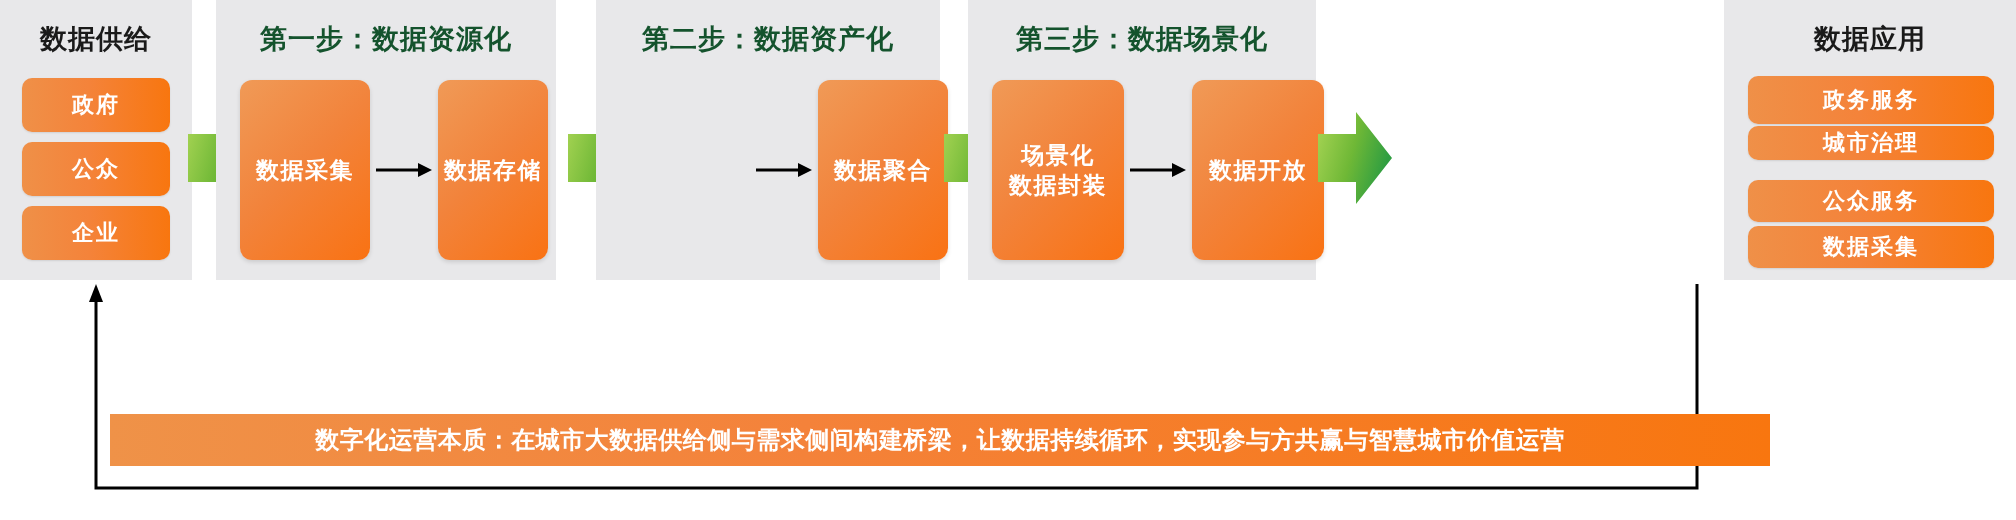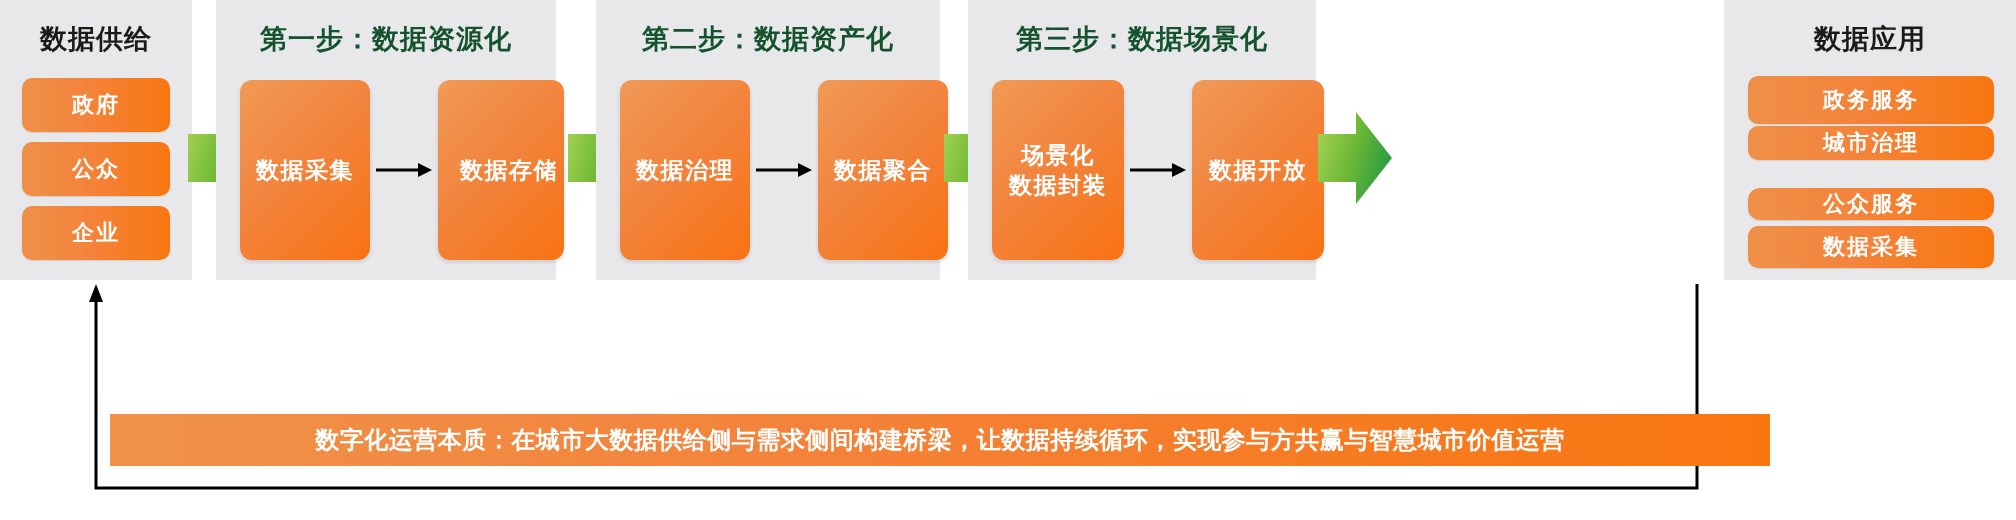--- a/index.html
+++ b/index.html
@@ -115,21 +115,21 @@
       <div>
         <span>数据采集</span>
       </div>
     </div>
     <div class="mini-arrow" style="left:160px;width:56px;">
       <svg width="56" height="16" viewBox="0 0 56 16">
         <line x1="0" y1="8" x2="42" y2="8" stroke="#000" stroke-width="3"></line>
         <polygon points="42,1 56,8 42,15" fill="#000"></polygon>
       </svg>
     </div>
-    <div class="card" style="left:222px;width:110px;padding-left:16px;">
+    <div class="card" style="left:222px;width:110px;">
       <div>
         <span>数据存储</span>
       </div>
     </div>
   </div>
 
   <div class="green-arrow" style="left:566px;top:110px;">
     <svg width="78" height="96" viewBox="0 0 78 96">
       <defs>
         <linearGradient id="gg2" x1="0" y1="0" x2="1" y2="0.35">
@@ -137,25 +137,20 @@
           <stop offset="55%" stop-color="#6fb836"></stop>
           <stop offset="100%" stop-color="#2f9e41"></stop>
         </linearGradient>
       </defs>
       <path d="M2,24 L40,24 L40,2 L76,48 L40,94 L40,72 L2,72 Z" fill="url(#gg2)"></path>
     </svg>
   </div>
 
   <div class="panel" style="left:596px;width:344px;">
     <div class="panel-title title-orange">第二步：数据资产化</div>
-    <div class="card" style="left:24px;width:130px;">
-      <div>
-        <span>数据治理</span>
-      </div>
-    </div>
     <div class="mini-arrow" style="left:160px;width:56px;">
       <svg width="56" height="16" viewBox="0 0 56 16">
         <line x1="0" y1="8" x2="42" y2="8" stroke="#000" stroke-width="3"></line>
         <polygon points="42,1 56,8 42,15" fill="#000"></polygon>
       </svg>
     </div>
     <div class="card" style="left:222px;width:130px;">
       <div>
         <span>数据聚合</span>
       </div>
@@ -207,21 +202,21 @@
       </defs>
       <path d="M2,24 L40,24 L40,2 L76,48 L40,94 L40,72 L2,72 Z" fill="url(#gg4)"></path>
     </svg>
   </div>
 
   <div class="panel" style="left:1724px;width:292px;">
     <div class="panel-title title-dark">数据应用</div>
     <div class="pill-wrap" style="left:24px;right:22px;top:76px;bottom:10px;">
       <div class="pill" style="top:0px;height:48px;">政务服务</div>
       <div class="pill" style="top:50px;height:34px;">城市治理</div>
-      <div class="pill" style="top:112px;height:32px;border-radius:12px;">公众服务</div>
+      <div class="pill" style="top:104px;height:42px;">公众服务</div>
       <div class="pill" style="top:150px;height:42px;">数据采集</div>
     </div>
   </div>
 
 </div>
 
 <div class="loop">
   <svg width="2016" height="240" viewBox="0 0 2016 240">
 
     <polyline points="1697,4 1697,208 96,208 96,18" fill="none" stroke="#000000" stroke-width="3"></polyline>

